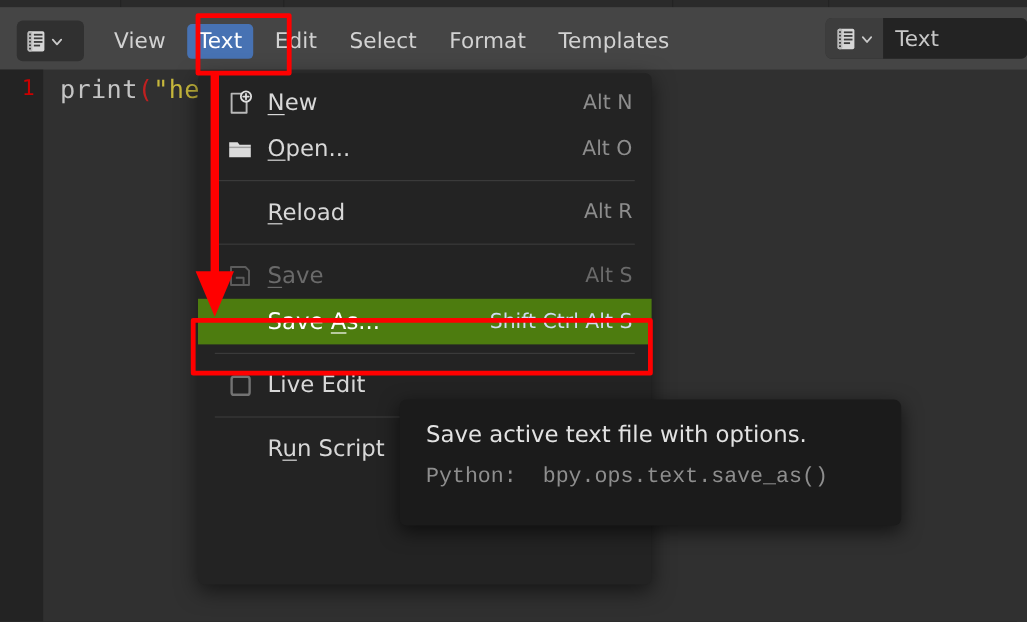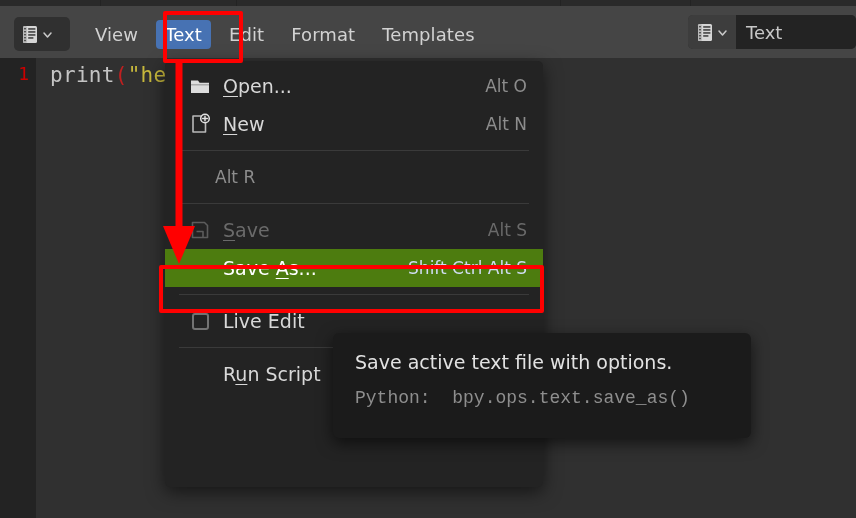--- a/index.html
+++ b/index.html
@@ -177,20 +177,21 @@
         <svg class="chev" viewBox="0 0 11 11">
           <path d="M2 4 L5.5 8 L9 4" fill="none" stroke="#c9c9c9" stroke-width="1.5" stroke-linecap="round" stroke-linejoin="round"></path>
         </svg>
       </span>
     </div>
 
     <div class="hdr-menus">
       <div class="menu-label">View</div>
       <div class="menu-label active">Text</div>
       <div class="menu-label">Edit</div>
+      <div class="menu-label">Select</div>
       <div class="menu-label">Format</div>
       <div class="menu-label">Templates</div>
     </div>
 
     <div class="hdr-right">
       <div class="datablock">
         <div class="dbicon">
           <span>
             <svg class="icon-textblock" viewBox="0 0 17 19">
               <rect x="1" y="1" width="14" height="17" rx="1.5" fill="#d6d6d6"></rect>
@@ -224,45 +225,46 @@
       <div class="lineno">1</div>
     </div>
     <div class="codeline"><span class="tk-name">print</span><span class="tk-paren">(</span><span class="tk-str">"hello blender"</span><span class="tk-paren">)</span><span class="caret"></span></div>
   </div>
 
   <div class="dropdown">
 
     <div class="mi">
       <span class="ico">
         <svg width="22" height="22" viewBox="0 0 22 22">
-          <path d="M2 5.5 h7 l1.6 2.2 h9.4 v10.3 h-18 z" fill="#dcdcdc"></path>
-          <rect x="2" y="9.2" width="18" height="1.2" fill="#2a2a2a" opacity=".35"></rect>
-        </svg>
-      </span>
-      <span class="lbl"><u>O</u>pen...</span>
-      <span class="sc">Alt O</span>
-    </div>
-
-    <div class="mi">
-      <span class="ico">
-        <svg width="22" height="22" viewBox="0 0 22 22">
           <path d="M4 3 h8.5 l4 4 v12 h-12.5 z" fill="none" stroke="#b9b9b9" stroke-width="1.6" stroke-linejoin="round"></path>
           <path d="M12.5 3 v4 h4" fill="none" stroke="#b9b9b9" stroke-width="1.6" stroke-linejoin="round"></path>
           <circle cx="16" cy="5.5" r="4.3" fill="#2a2a2a" stroke="#e0e0e0" stroke-width="1.5"></circle>
           <path d="M16 3.2 v4.6 M13.7 5.5 h4.6" stroke="#e0e0e0" stroke-width="1.5" stroke-linecap="round"></path>
         </svg>
       </span>
       <span class="lbl"><u>N</u>ew</span>
       <span class="sc">Alt N</span>
     </div>
 
+    <div class="mi">
+      <span class="ico">
+        <svg width="22" height="22" viewBox="0 0 22 22">
+          <path d="M2 5.5 h7 l1.6 2.2 h9.4 v10.3 h-18 z" fill="#dcdcdc"></path>
+          <rect x="2" y="9.2" width="18" height="1.2" fill="#2a2a2a" opacity=".35"></rect>
+        </svg>
+      </span>
+      <span class="lbl"><u>O</u>pen...</span>
+      <span class="sc">Alt O</span>
+    </div>
+
     <div class="sep"></div>
 
     <div class="mi">
       <span class="ico"></span>
+      <span class="lbl"><u>R</u>eload</span>
       <span class="sc">Alt R</span>
     </div>
 
     <div class="sep"></div>
 
     <div class="mi disabled">
       <span class="ico">
         <svg width="22" height="22" viewBox="0 0 22 22">
           <path d="M3.5 3.5 h12 l3 3 v12 h-15 z" fill="none" stroke="#5c5c5c" stroke-width="1.6" stroke-linejoin="round"></path>
           <path d="M14 18.5 v-6 h-6.5" fill="none" stroke="#5c5c5c" stroke-width="1.6" stroke-linejoin="round"></path>

